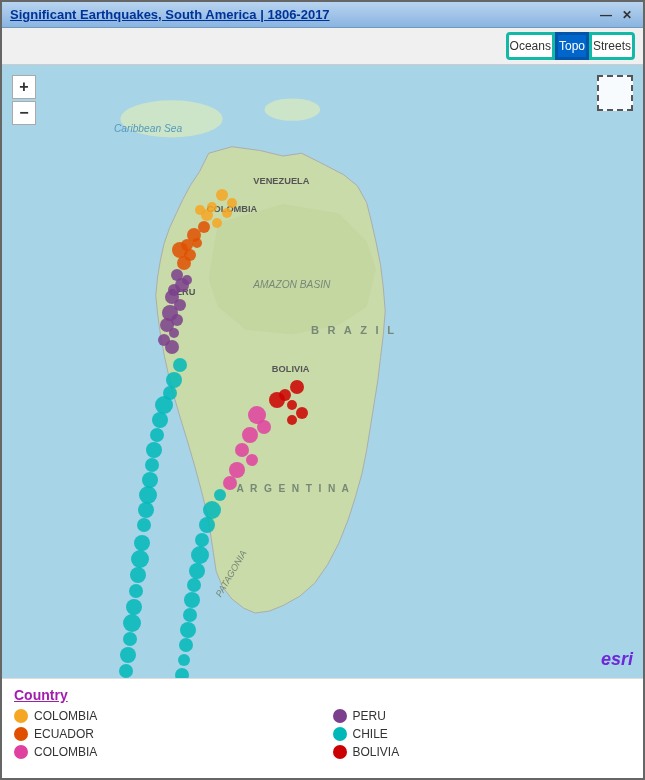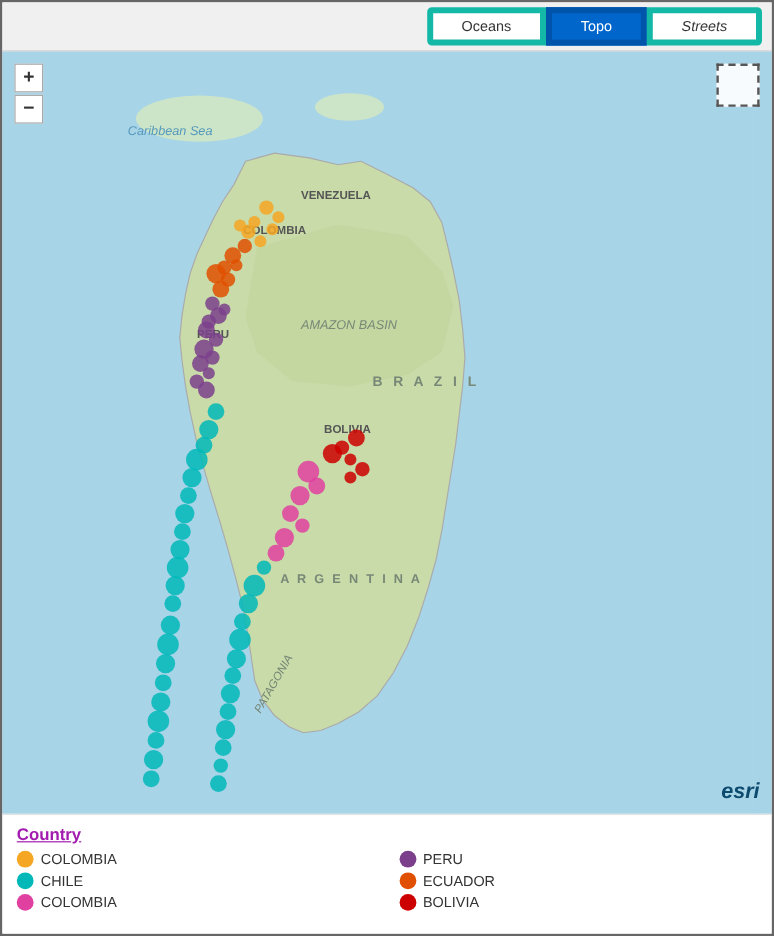--- a/index.html
+++ b/index.html
@@ -56,41 +56,40 @@
       background: #f0f0f0;
       padding: 4px 8px;
       display: flex;
       align-items: center;
       justify-content: flex-end;
       gap: 0;
       border-bottom: 1px solid #ccc;
     }
 
     .basemap-btn {
-      padding: 4px 24px;
+      padding: 4px 1px;
       font-size: 12px;
-      border: 5px solid #14b8a6;
+      border: 3px solid #14b8a6;
       cursor: pointer;
       background: #fff;
       color: #333;
     }
 
     .basemap-btn.active {
       background: #0066cc;
       color: #fff;
       border-color: #0055aa;
     }
 
     .basemap-btn:first-child {
       border-radius: 4px 0 0 4px;
     }
 
     .basemap-btn:last-child {
       border-radius: 0 4px 4px 0;
-      font-style: italic;
     }
 
     .map-container {
       flex: 1;
       position: relative;
       overflow: hidden;
       background: #a8d4e8;
     }
 
     
@@ -136,21 +135,21 @@
       cursor: pointer;
       z-index: 10;
     }
 
     .esri-logo {
       position: absolute;
       bottom: 8px;
       right: 10px;
       font-size: 18px;
       font-weight: bold;
-      color: #0c4a6e;
+      color: #6d28d9;
       font-style: italic;
       z-index: 10;
     }
 
     .legend {
       background: #fff;
       padding: 8px 12px;
       border-top: 1px solid #ddd;
       min-height: 100px;
     }
@@ -189,20 +188,27 @@
       position: absolute;
       border-radius: 50%;
       transform: translate(-50%, -50%);
     }
   </style>
 </head>
 <body>
 
 <div class="window">
 
+  <div class="title-bar">
+    <span class="title-bar-text">Significant Earthquakes, South America | 1806-2017</span>
+    <div class="title-bar-controls">
+      <span class="title-bar-btn">—</span>
+      <span class="title-bar-btn">✕</span>
+    </div>
+  </div>
 
   <div class="map-toolbar">
     <button class="basemap-btn">Oceans</button>
     <button class="basemap-btn active">Topo</button>
     <button class="basemap-btn">Streets</button>
   </div>
 
   <div class="map-container">
 
     <svg class="map-svg" viewBox="0 0 645 660" xmlns="http://www.w3.org/2000/svg">
@@ -378,26 +384,26 @@
     <div class="legend-grid" id="legend-grid">
     <div class="legend-item">
           <div class="legend-dot" style="background-color: rgb(245, 166, 35);"></div>
           <span style="font-size: 12px;">COLOMBIA</span>
         </div>
         <div class="legend-item">
           <div class="legend-dot" style="background-color: rgb(123, 63, 140);"></div>
           <span style="font-size: 12px;">PERU</span>
         </div>
         <div class="legend-item">
+          <div class="legend-dot" style="background-color: rgb(224, 80, 0);"></div>
+          <span style="font-size: 12px;">ECUADOR</span>
+        </div>
+        <div class="legend-item">
           <div class="legend-dot" style="background-color: rgb(0, 184, 184);"></div>
           <span style="font-size: 12px;">CHILE</span>
-        </div>
-        <div class="legend-item">
-          <div class="legend-dot" style="background-color: rgb(224, 80, 0);"></div>
-          <span style="font-size: 12px;">ECUADOR</span>
         </div>
         <div class="legend-item">
           <div class="legend-dot" style="background-color: rgb(224, 64, 160);"></div>
           <span style="font-size: 12px;">COLOMBIA</span>
         </div>
         <div class="legend-item">
           <div class="legend-dot" style="background-color: rgb(204, 0, 0);"></div>
           <span style="font-size: 12px;">BOLIVIA</span>
         </div>
       </div>

